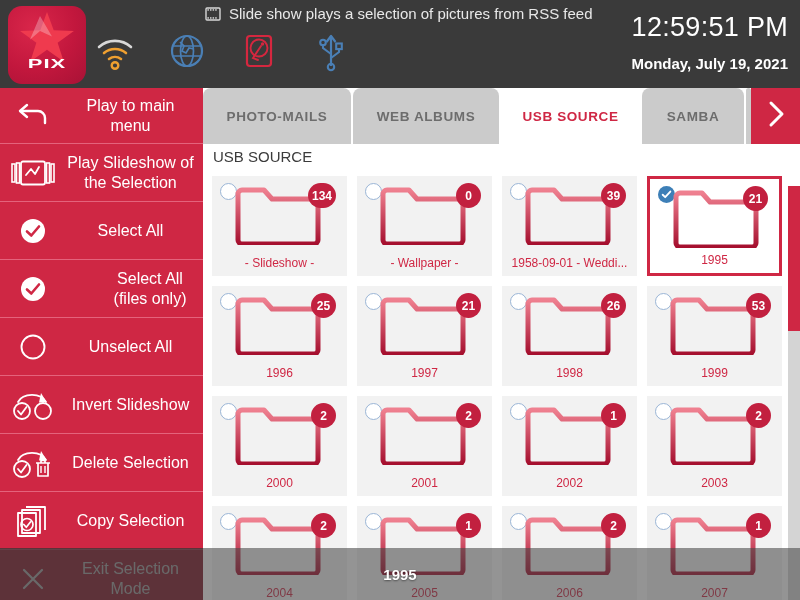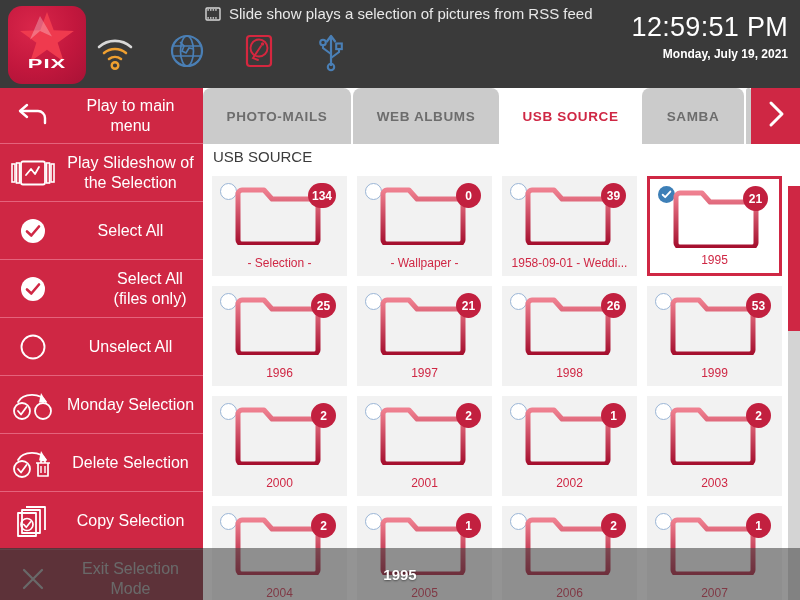--- a/index.html
+++ b/index.html
@@ -48,21 +48,21 @@
 
   .titletext {
     position: absolute; left: 185px; top: 3px; width: 450px;
     color: #e8e8e8; font-size: 15px; line-height: 22px;
     display: flex; align-items: center; gap: 8px; white-space: nowrap; margin-left: 20px;
   }
   .clock {
     position: absolute; right: 12px; top: 12px; text-align: right; color: #fff;
   }
   .clock .time { font-size: 27px; line-height: 30px; font-weight: normal; letter-spacing: .3px; }
-  .clock .date { font-size: 12px; line-height: 20px; font-weight: bold; margin-top: 2px; }
+  .clock .date { font-size: 15px; line-height: 20px; font-weight: bold; margin-top: 12px; }
 
   
   .sidebar {
     position: absolute; left: 0; top: 88px; width: 203px; height: 512px;
     background: #cf2744; overflow: hidden;
   }
   .sb-item {
     position: relative; width: 203px;
     border-bottom: 1px solid #e4637c;
     display: flex; align-items: center; color: #fff;
@@ -309,21 +309,21 @@
     <div class="sb-item sb-6">
       <span class="sb-icon">
         <svg viewBox="0 0 44 32" width="44" height="32">
           <circle cx="11" cy="22" r="8" fill="none" stroke="#fff" stroke-width="1.8"></circle>
           <path d="M7 22 L10 25.5 L15.5 18" fill="none" stroke="#fff" stroke-width="1.8" stroke-linecap="round" stroke-linejoin="round"></path>
           <circle cx="32" cy="22" r="8" fill="none" stroke="#fff" stroke-width="1.8"></circle>
           <path d="M7 13 a15 11 0 0 1 28 0" fill="none" stroke="#fff" stroke-width="1.8" stroke-linecap="round"></path>
           <path d="M30 4 L35.5 13 L28 13.5" fill="#fff"></path>
         </svg>
       </span>
-      <span class="sb-label">Monday Selection</span>
+      <span class="sb-label">Invert Slideshow</span>
     </div>
 
     <div class="sb-item sb-7">
       <span class="sb-icon">
         <svg viewBox="0 0 44 32" width="44" height="32">
           <circle cx="11" cy="22" r="8" fill="none" stroke="#fff" stroke-width="1.8"></circle>
           <path d="M7 22 L10 25.5 L15.5 18" fill="none" stroke="#fff" stroke-width="1.8" stroke-linecap="round" stroke-linejoin="round"></path>
           <path d="M25 16 H39 M27 16 V29 H37 V16 M30 13.5 H34 V16 H30z" fill="none" stroke="#fff" stroke-width="1.7" stroke-linejoin="round"></path>
           <path d="M30 19 V26 M34 19 V26" fill="none" stroke="#fff" stroke-width="1.4"></path>
           <path d="M7 13 a15 11 0 0 1 28 0" fill="none" stroke="#fff" stroke-width="1.8" stroke-linecap="round"></path>
@@ -397,21 +397,21 @@
               <defs>
                   <linearGradient id="fg1" x1="0" y1="0" x2="0" y2="1">
                     <stop offset="0" stop-color="#ef8090"></stop>
                     <stop offset="1" stop-color="#a50f2e"></stop>
                   </linearGradient>
                 </defs>
               <path d="M5 55 V9 a4 4 0 0 1 4 -4 h22 l8 9 h42 a4 4 0 0 1 4 4 v37 a4 4 0 0 1 -4 4 H9 a4 4 0 0 1 -4 -4z" fill="none" stroke="url(#fg1)" stroke-width="5" stroke-linejoin="round"></path>
             </svg>
           </div>
           <div class="badge">134</div>
-          <div class="name">- Selection -</div>
+          <div class="name">- Slideshow -</div>
         </div>
         <div class="tile">
           <div class="cb">
             
           </div>
           <div class="folder">
             <svg viewBox="0 0 95 60" width="95" height="60">
               <path d="M5 55 V9 a4 4 0 0 1 4 -4 h22 l8 9 h42 a4 4 0 0 1 4 4 v37 a4 4 0 0 1 -4 4 H9 a4 4 0 0 1 -4 -4z" fill="none" stroke="url(#fg1)" stroke-width="5" stroke-linejoin="round"></path>
             </svg>
           </div>

